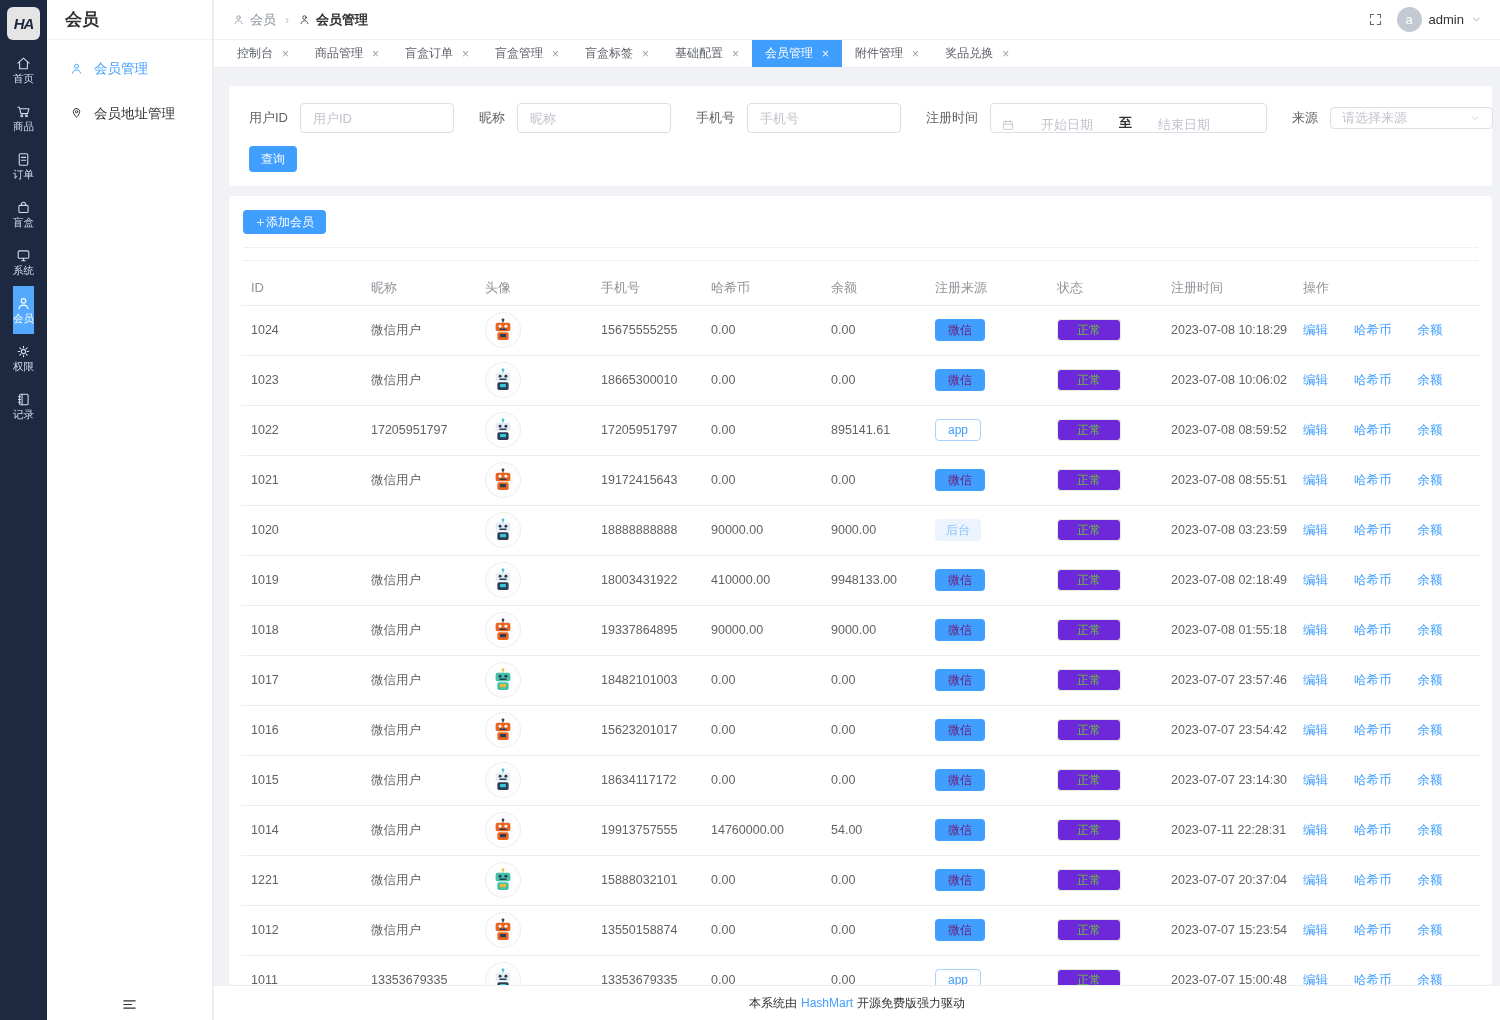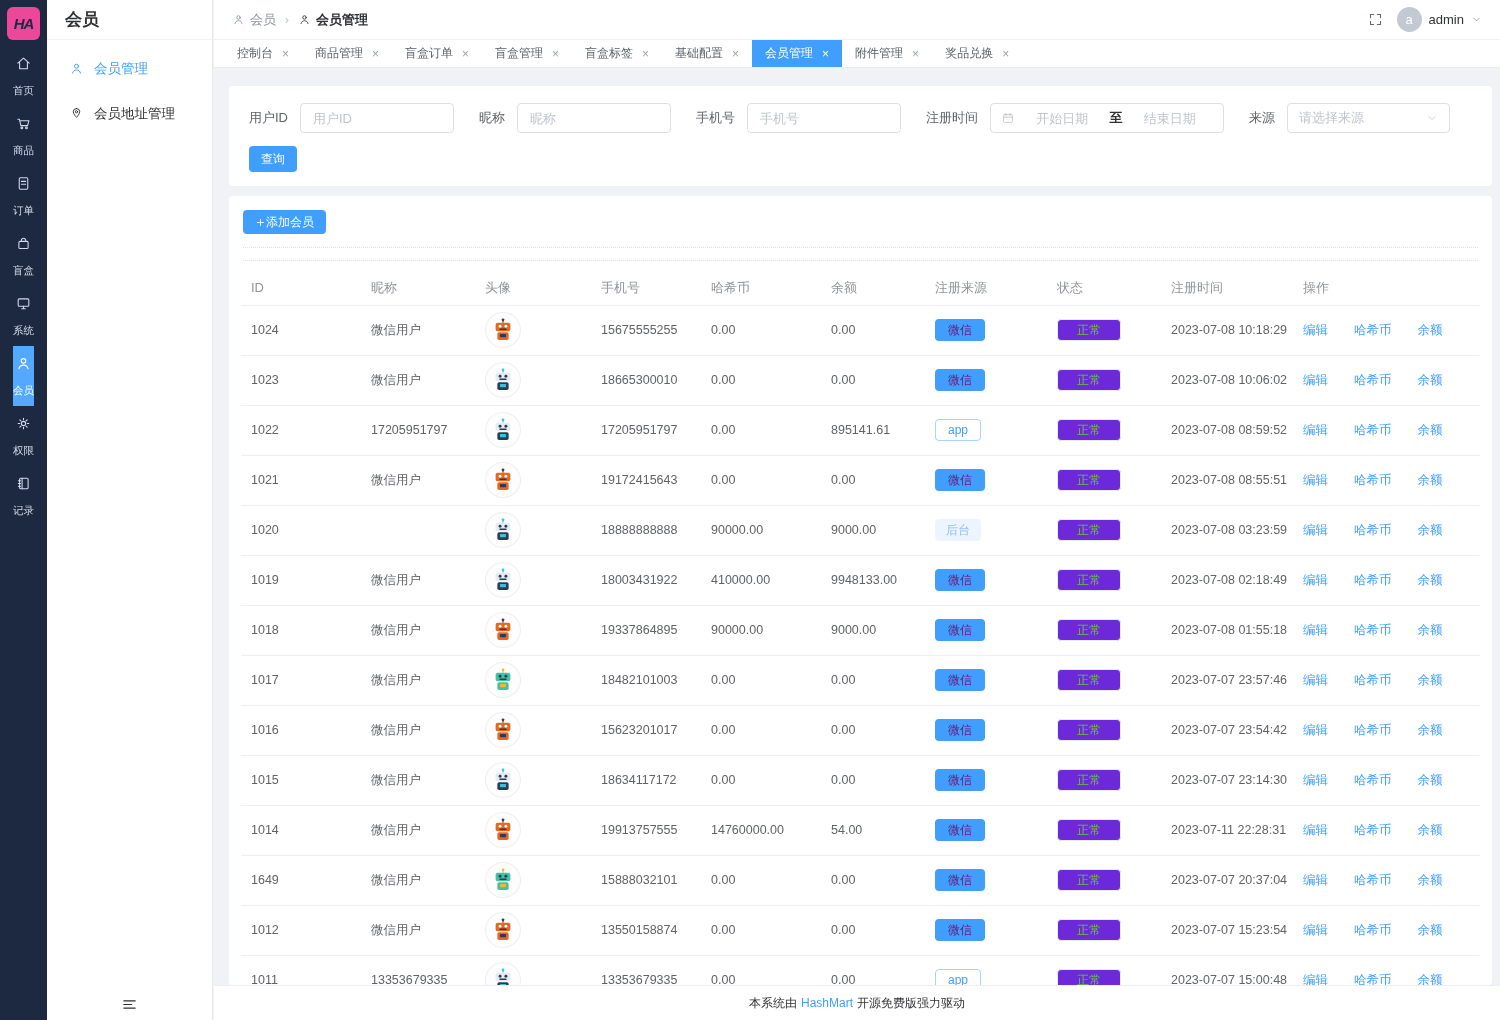--- a/index.html
+++ b/index.html
@@ -4,25 +4,25 @@
 <style>
   * { margin:0; padding:0; box-sizing:border-box; }
   html,body { width:1500px; height:1020px; }
   body { position:relative; overflow:hidden; background:#f0f2f5;
          font-family:"Liberation Sans","DejaVu Sans",sans-serif; color:#303133; }
   svg { display:block; }
 
   
   .rail { position:absolute; left:0; top:0; width:47px; height:100%; background:#1d2941; z-index:40;
           display:flex; flex-direction:column; align-items:center; }
-  .rail-logo { width:33px; height:33px; background:#ec4899; border-radius:6px; margin:7px 0 6px;
+  .rail-logo { width:33px; height:33px; background:#e5e5e5; border-radius:6px; margin:7px 0 6px;
                display:flex; align-items:center; justify-content:center; cursor:pointer;
                font-weight:bold; font-style:italic; font-size:15px; color:#1d2941; letter-spacing:-1px; }
   .rail-item { width:100%; padding:9px 0 8px; display:flex; flex-direction:column; align-items:center;
-               gap:12px; color:#d3dced; cursor:pointer; }
+               gap:0; color:#d3dced; cursor:pointer; }
   .rail-item svg { width:17px; height:17px; stroke:currentColor; fill:none; stroke-width:1.5;
                    stroke-linecap:round; stroke-linejoin:round; }
   .rail-item .lbl { font-size:10.5px; }
   .rail-item.active { background:#54a9ff; color:#fff; }
 
   
   .subside { position:absolute; left:47px; top:0; width:166px; height:100%; background:#fff;
              border-right:1px solid #e9e9e9; z-index:30; }
   .subside-title { height:40px; line-height:40px; padding-left:18px; font-size:17px; font-weight:bold;
                    color:#303133; border-bottom:1px solid #f2f2f2; }
@@ -71,29 +71,29 @@
   .card { background:#fff; border-radius:4px; }
 
   
   .card-search { padding:17px 20px 14px; }
   .filter-row { display:flex; align-items:center; }
   .f-item { display:flex; align-items:center; margin-right:25px; }
   .f-label { font-size:13px; color:#606266; margin-right:12px; white-space:nowrap; }
   .f-input { width:154px; height:30px; border:1px solid #dcdfe6; border-radius:4px; padding:0 12px;
              font-size:13px; color:#606266; outline:none; font-family:inherit; }
   .f-input::placeholder { color:#c0c4cc; }
-  .date-range { width:234px; height:30px; border:1px solid #dcdfe6; border-radius:4px; display:flex;
-                align-items:center; padding:0 10px; gap:4px; }
+  .date-range { width:277px; height:30px; border:1px solid #dcdfe6; border-radius:4px; display:flex;
+                align-items:flex-end; padding:0 10px; gap:4px; }
   .date-range svg { width:14px; height:14px; stroke:#c0c4cc; fill:none; stroke-width:1.5;
                     stroke-linecap:round; flex:none; }
   .date-input { border:none; width:96px; text-align:center; font-size:13px; color:#606266;
                 outline:none; font-family:inherit; min-width:0; }
   .date-input::placeholder { color:#c0c4cc; }
   .date-sep { font-size:13px; color:#303133; font-weight:bold; }
-  .select { width:163px; height:30px; border:1px solid #dcdfe6; border-radius:4px; display:flex;
+  .select { width:163px; height:22px; border:1px solid #dcdfe6; border-radius:4px; display:flex;
             align-items:center; justify-content:space-between; padding:0 11px; font-size:13px;
             color:#c0c4cc; cursor:pointer; background:#fff; }
   .select svg { width:12px; height:12px; stroke:#c0c4cc; fill:none; stroke-width:1.6;
                 stroke-linecap:round; stroke-linejoin:round; }
   .btn { display:inline-flex; align-items:center; justify-content:center; background:#409eff;
          color:#fff; border:none; border-radius:4px; font-size:12px; cursor:pointer;
          font-family:inherit; }
   .btn-query { min-width:47px; height:26px; margin-top:13px; padding:0 12px; }
 
   
@@ -739,21 +739,21 @@
               <td>2023-07-11 22:28:31</td>
               <td>
                 <div class="actions">
                   <span class="link">编辑</span>
                   <span class="link">哈希币</span>
                   <span class="link">余额</span>
                 </div>
               </td>
             </tr>
             <tr>
-              <td>1649</td>
+              <td>1221</td>
               <td>微信用户</td>
               <td>
                 <div class="avatar-bot">
                   <svg viewBox="0 0 24 24" width="26" height="26">
                     <circle cx="12" cy="2.6" r="1.3" fill="#f2b632"></circle>
                     <rect x="11.45" y="3.2" width="1.1" height="2" fill="#f2b632"></rect>
                     <rect x="5.2" y="5.2" width="13.6" height="8" rx="2" fill="#41c1a6"></rect>
                     <circle cx="9.3" cy="8.6" r="1.35" fill="#2b3c55"></circle>
                     <circle cx="14.7" cy="8.6" r="1.35" fill="#2b3c55"></circle>
                     <rect x="8.6" y="10.6" width="6.8" height="1.5" rx="0.7" fill="#2b3c55"></rect>

